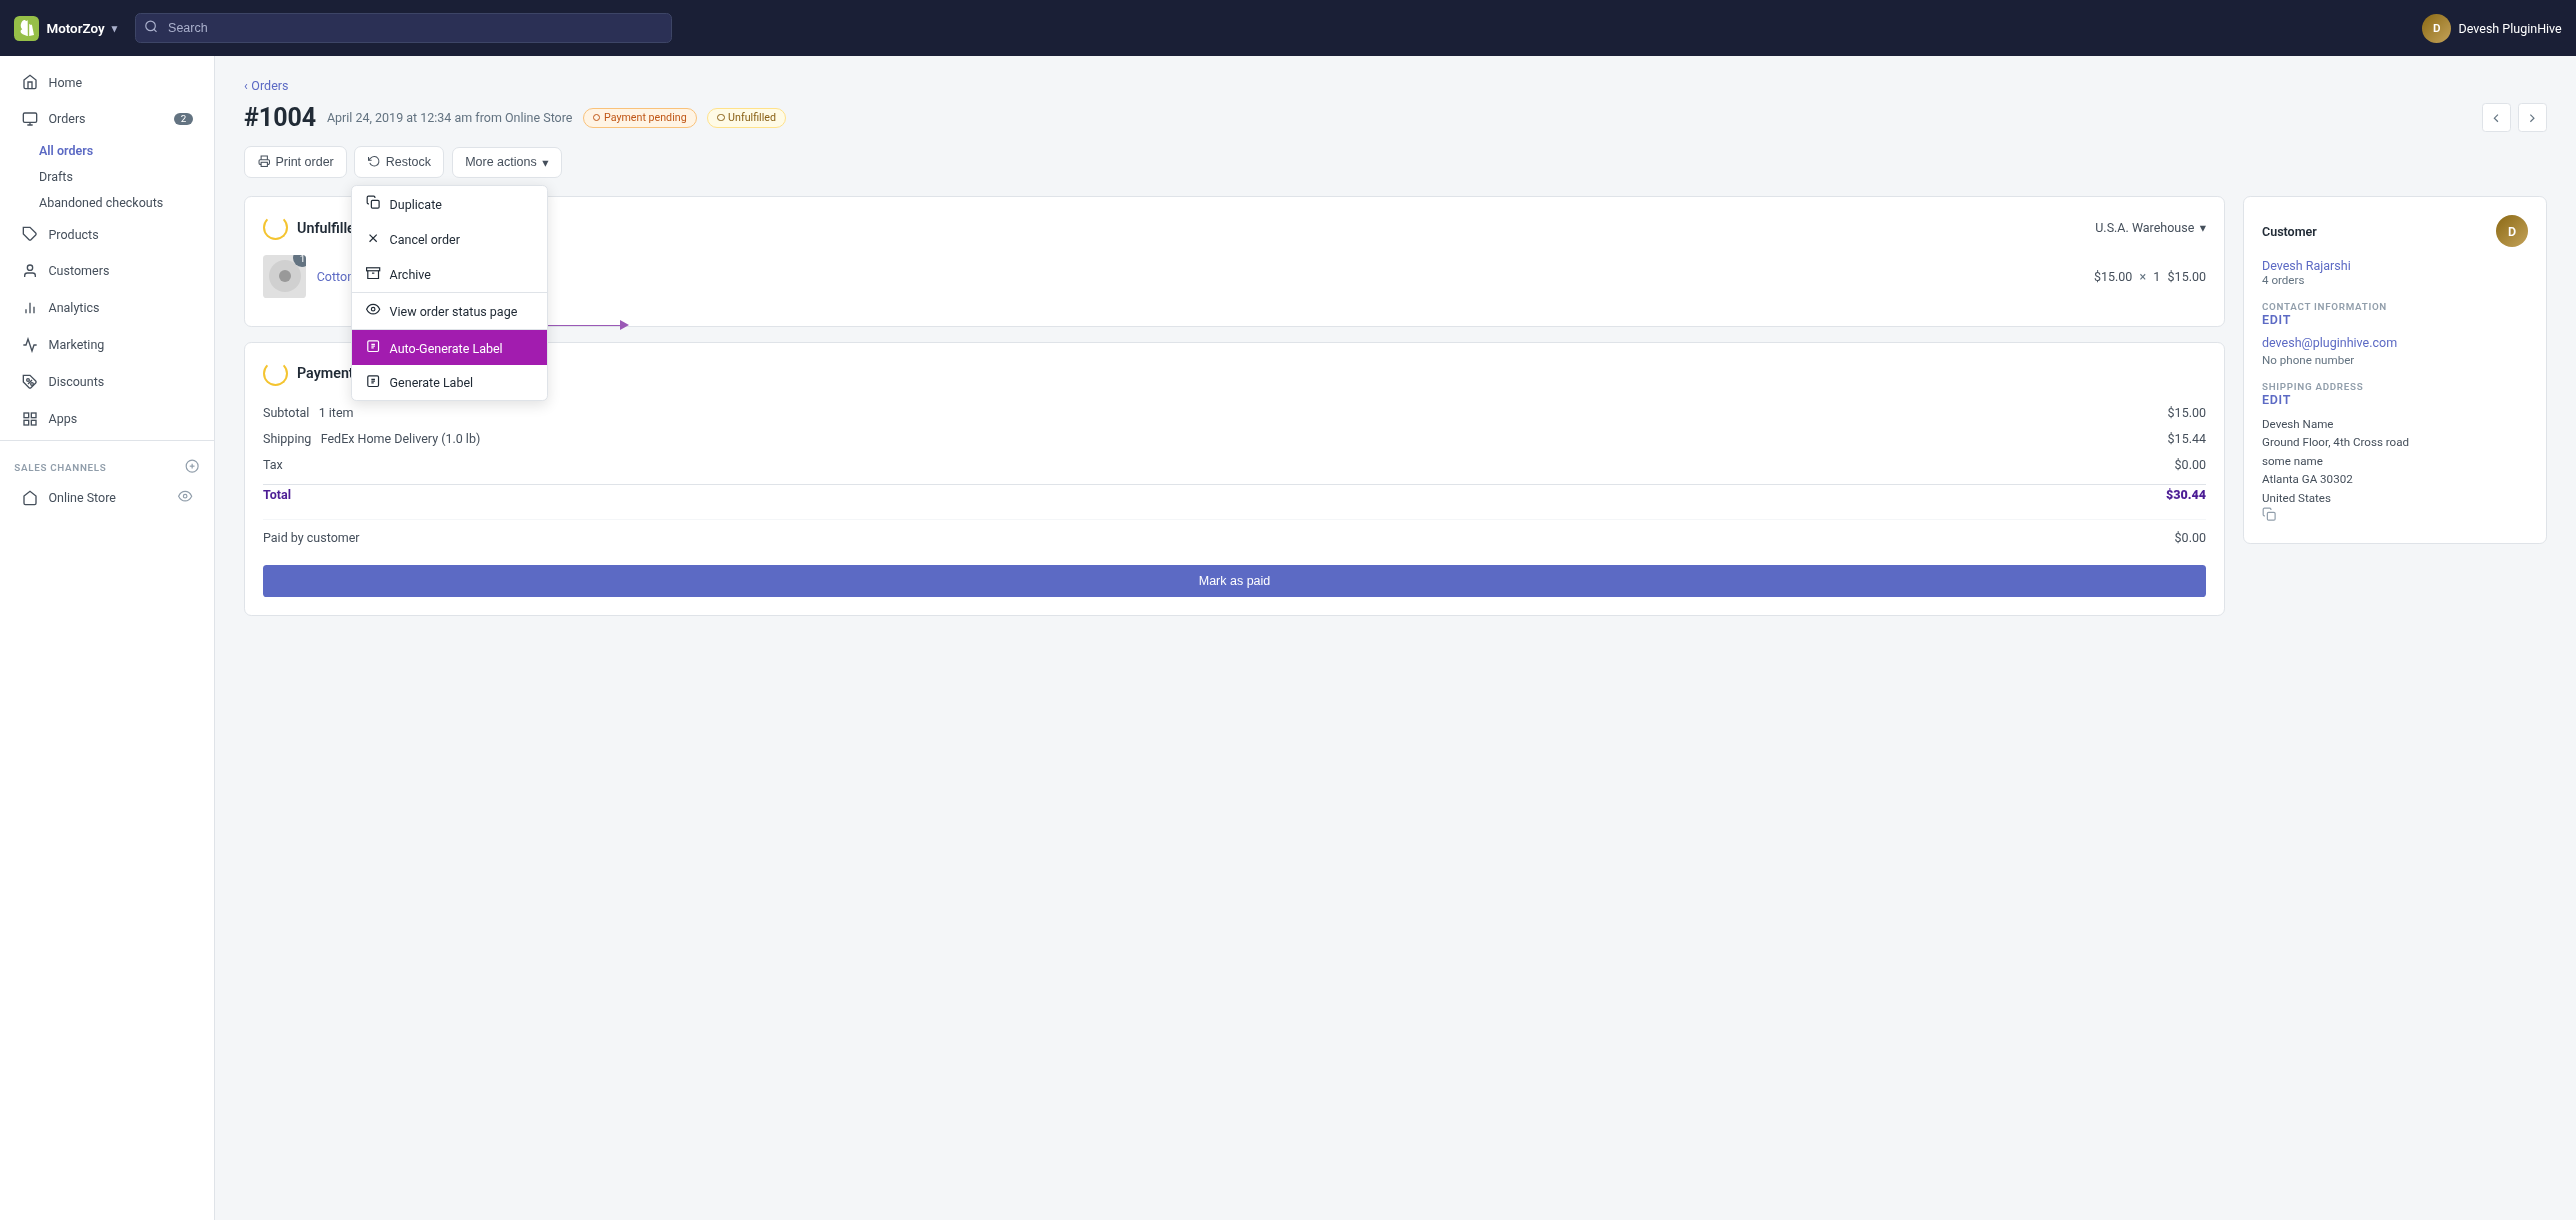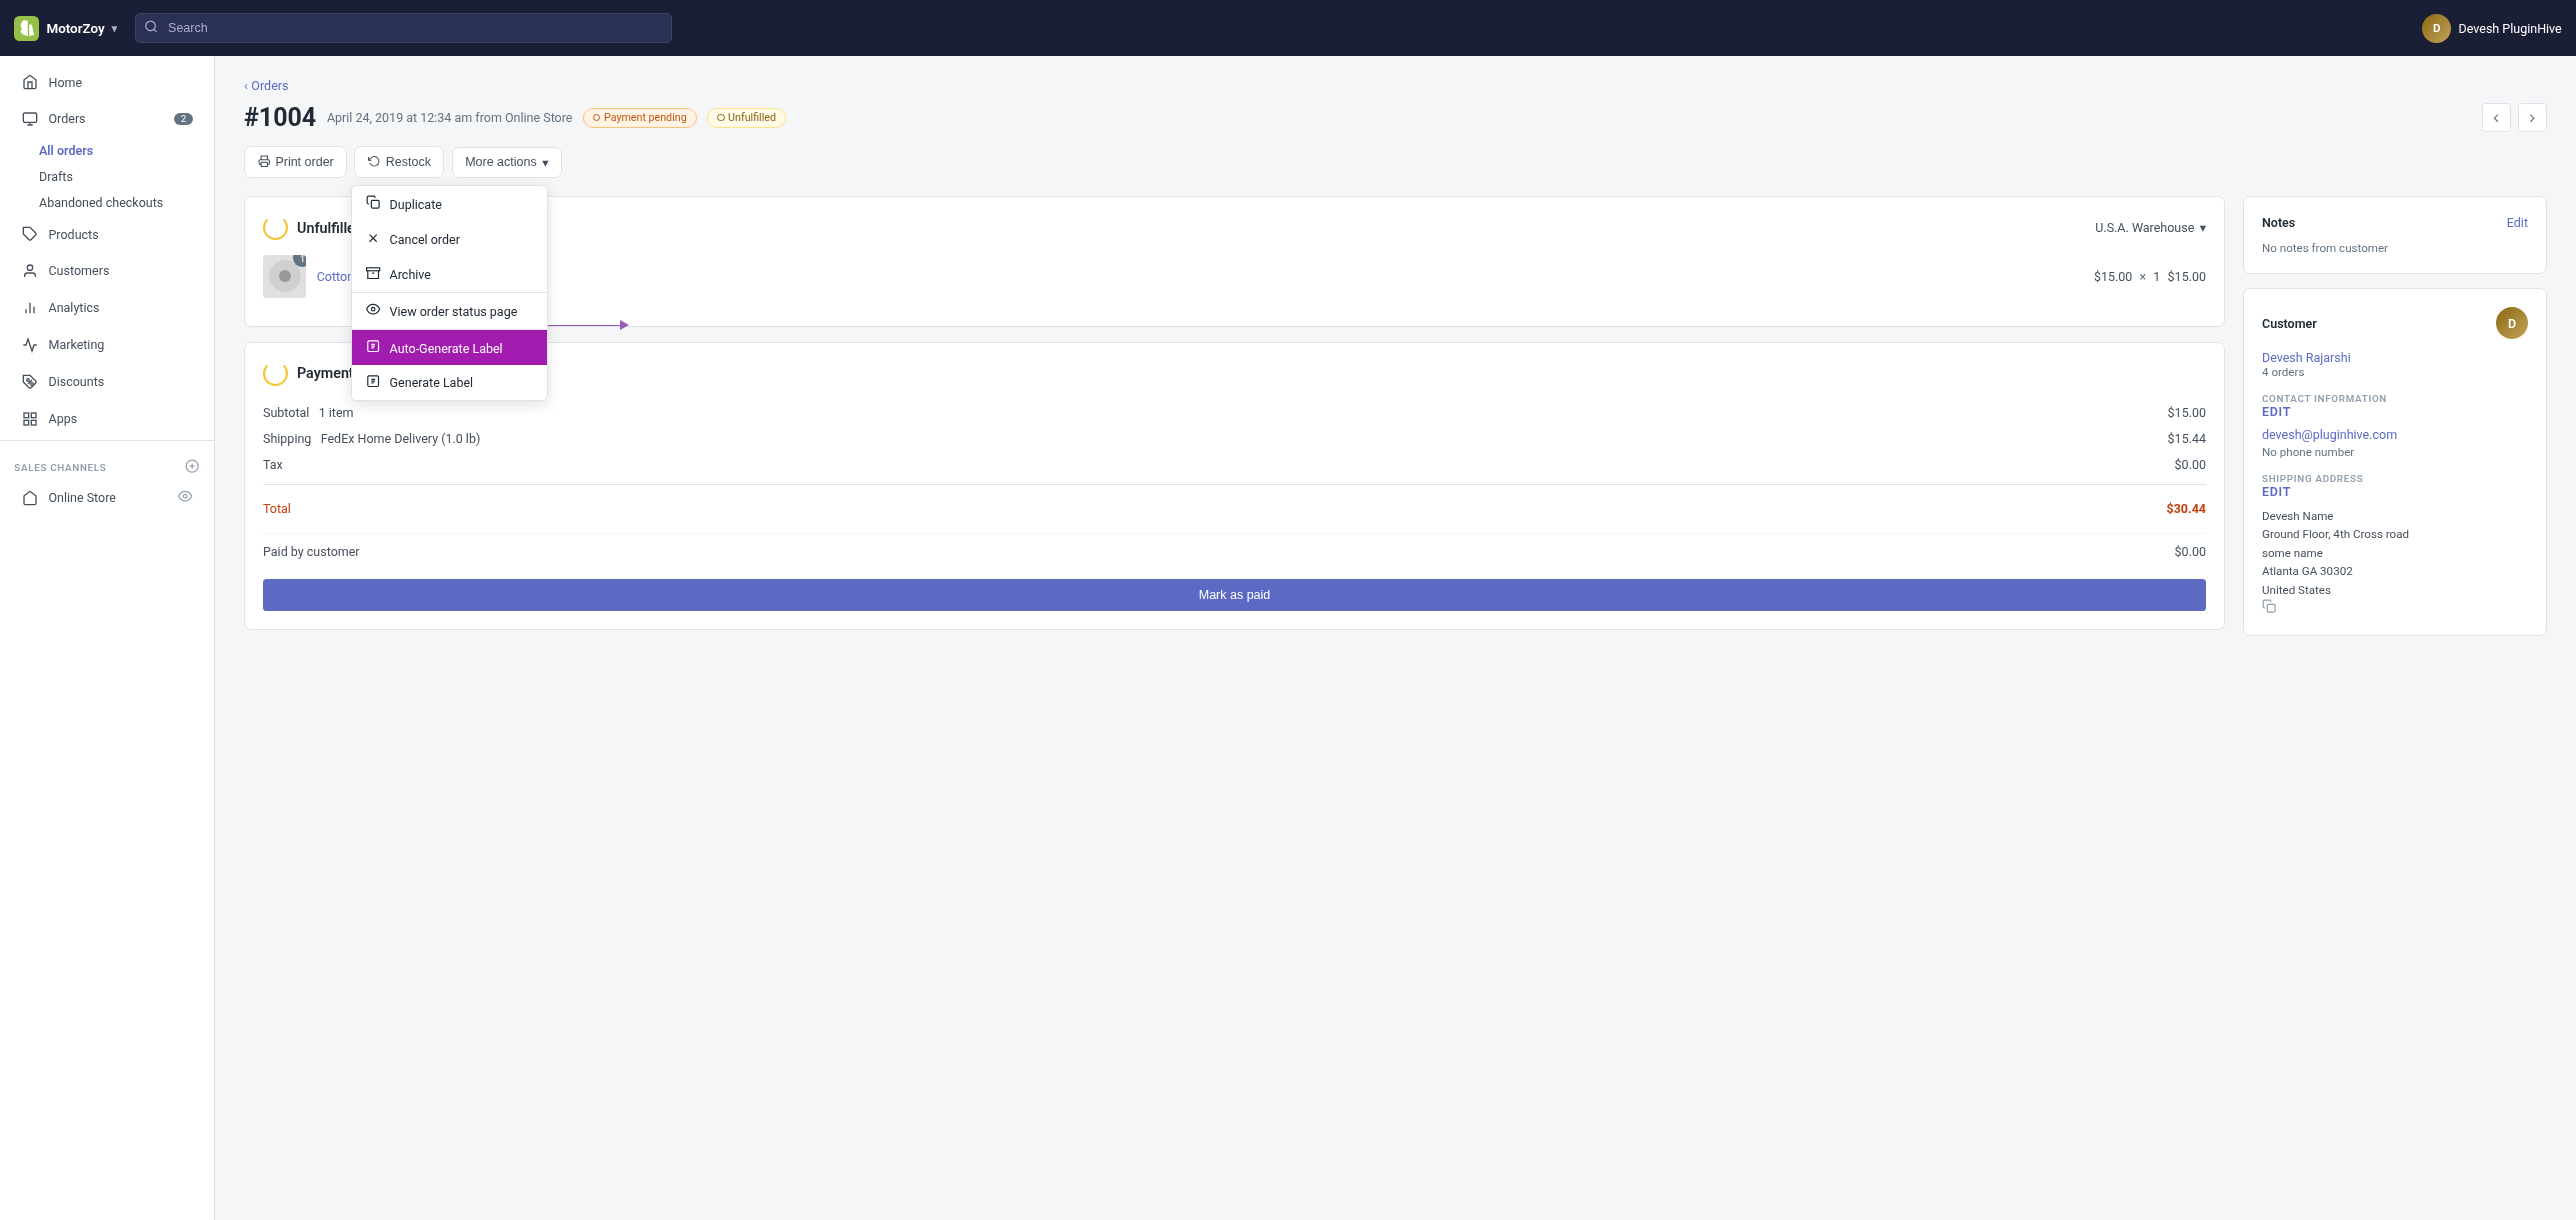--- a/index.html
+++ b/index.html
@@ -59,21 +59,21 @@
     .product-row { display: flex; align-items: center; gap: 10.7px; margin-bottom: 10.7px; }
     .product-thumb { width: 43px; height: 43px; border-radius: 3.6px; background: #dfe3e8; overflow: hidden; position: relative; }
     .product-badge { position: absolute; top: -5.4px; right: -5.4px; background: #637381; color: #fff; border-radius: 50%; width: 18px; height: 18px; font-size: 9.8px; display: flex; align-items: center; justify-content: center; }
     .product-name { color: #5c6ac4; font-size: 12.5px; }
     .product-price { margin-left: auto; color: #454f5b; font-size: 12.5px; }
 
     .fulfill-row { display: flex; align-items: center; justify-content: space-between; margin-top: 14.3px; padding-top: 14.3px; border-top: 0.9px solid #dfe3e8; }
 
     
     .payment-row { display: flex; justify-content: space-between; padding: 5.4px 0; font-size: 12.5px; color: #454f5b; }
-    .payment-row.total { font-weight: 400; color: #c2410c; border-top: 0.9px solid #dfe3e8; margin-top: 7.2px; padding-top: 16px; }
+    .payment-row.total { font-weight: 700; color: #4c1d95; border-top: 0.9px solid #dfe3e8; margin-top: 7.2px; padding-top: 2px; }
     .payment-row.paid-by { border-top: 0.9px solid #f4f6f8; margin-top: 10.7px; padding-top: 10.7px; }
 
     .mark-paid-btn { display: block; width: 100%; padding: 9px; background: #5c6ac4; color: #fff; border: none; border-radius: 3.6px; font-size: 12.5px; cursor: pointer; text-align: center; margin-top: 14.3px; }
 
     
     .right-card { background: #fff; border: 0.9px solid #dfe3e8; border-radius: 7.2px; padding: 18px; margin-bottom: 14.3px; }
     .right-card-header { display: flex; justify-content: space-between; align-items: center; margin-bottom: 10.7px; }
     .right-card-title { font-weight: 600; font-size: 12.5px; color: #212b36; }
     .edit-link { color: #5c6ac4; font-size: 12.5px; cursor: pointer; }
     .customer-link { color: #5c6ac4; font-size: 12.5px; cursor: pointer; }
@@ -460,27 +460,20 @@
 
             <button class="mark-paid-btn">
               <span>Mark as paid</span>
             </button>
           </div>
 
         </div>
 
         <div>
 
-          <div class="right-card">
-            <div class="right-card-header">
-              <span class="right-card-title">Notes</span>
-              <span class="edit-link">Edit</span>
-            </div>
-            <p style="color:#637381;font-size:11.6px;">No notes from customer</p>
-          </div>
 
           <div class="right-card">
             <div class="right-card-header">
               <span class="right-card-title">Customer</span>
               <div class="customer-avatar">
                 <div style="width:100%;height:100%;background:linear-gradient(135deg,#8b6914,#c4a35a);display:flex;align-items:center;justify-content:center;color:white;font-size:12.5px;font-weight:600;">D</div>
               </div>
             </div>
             <div class="customer-link">Devesh Rajarshi</div>
             <div class="customer-orders">4 orders</div>

